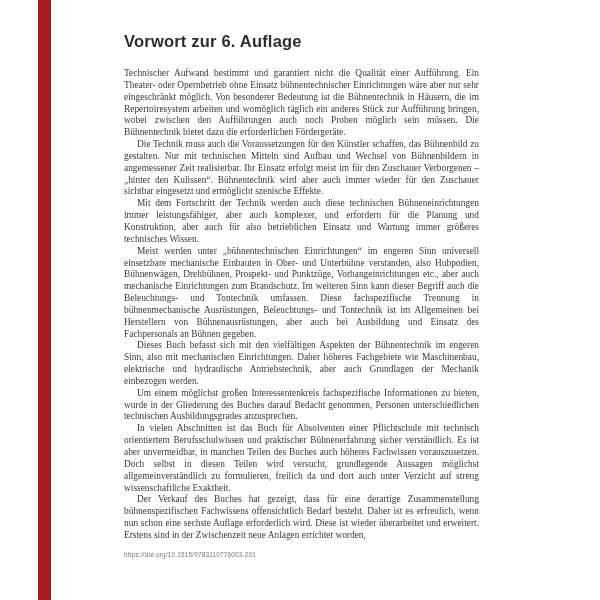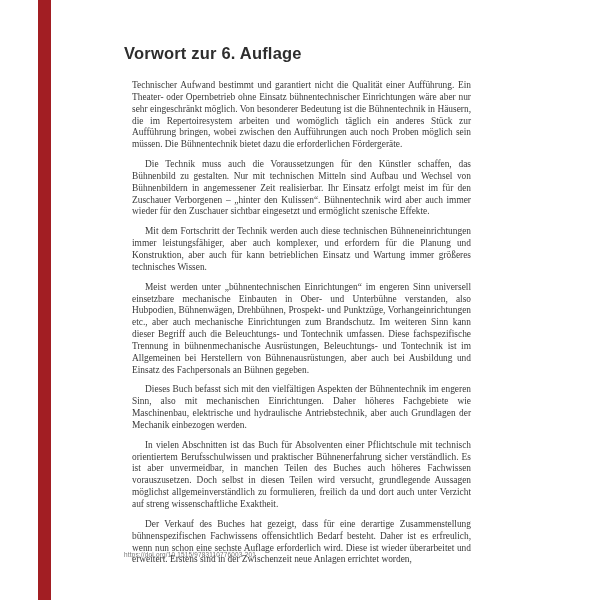--- a/index.html
+++ b/index.html
@@ -18,38 +18,38 @@
     position: absolute;
     left: 38px;
     top: 0;
     width: 13px;
     height: 600px;
     background: #a21e23; 
   }
   .content {
     position: absolute;
     left: 124px;
-    top: 44px;
+    top: 32px;
     width: 355px;
   }
   .title {
     font-family: "Liberation Sans", sans-serif;
     font-size: 16.5px;
     font-weight: 700;
     color: #2e2e2e;
     letter-spacing: 0.2px;
     margin: 0 0 17px 0;
   }
   .body-text p {
     font-family: "Liberation Serif", "DejaVu Serif", serif;
     font-size: 9.4px;
     line-height: 11.85px;
     color: #3a3a3a;
     text-align: justify;
-    margin: 8px;
+    margin: 0;
     hyphens: auto;
     -webkit-hyphens: auto;
   }
   .body-text p.indent {
     text-indent: 13px;
   }
   .doi {
     position: absolute;
     left: 124px;
     top: 551px;
@@ -65,23 +65,24 @@
 <div class="page" style="background: rgb(255, 255, 255);">
 
   <div class="edge-bar" style="background: rgb(162, 30, 35);"></div>
 
   <div class="content">
     <h1 class="title">Vorwort zur 6. Auflage</h1>
 
     <div class="body-text">
       <p>Technischer Aufwand bestimmt und garantiert nicht die Qualität einer Aufführung. Ein Theater- oder Opernbetrieb ohne Einsatz bühnentechnischer Einrichtungen wäre aber nur sehr eingeschränkt möglich. Von besonderer Bedeutung ist die Bühnentechnik in Häusern, die im Repertoiresystem arbeiten und womöglich täglich ein anderes Stück zur Aufführung bringen, wobei zwischen den Aufführungen auch noch Proben möglich sein müssen. Die Bühnentechnik bietet dazu die erforderlichen Fördergeräte.</p>
       <p class="indent">Die Technik muss auch die Voraussetzungen für den Künstler schaffen, das Bühnenbild zu gestalten. Nur mit technischen Mitteln sind Aufbau und Wechsel von Bühnenbildern in angemessener Zeit realisierbar. Ihr Einsatz erfolgt meist im für den Zuschauer Verborgenen – „hinter den Kulissen“. Bühnentechnik wird aber auch immer wieder für den Zuschauer sichtbar eingesetzt und ermöglicht szenische Effekte.</p>
-      <p class="indent">Mit dem Fortschritt der Technik werden auch diese technischen Bühneneinrichtungen immer leistungsfähiger, aber auch komplexer, und erfordern für die Planung und Konstruktion, aber auch für kann betrieblichen Einsatz und Wartung immer größeres technisches Wissen.</p>
+      <p class="indent">Mit dem Fortschritt der Technik werden auch diese technischen Bühneneinrichtungen immer leistungsfähiger, aber auch komplexer, und erfordern für die Planung und Konstruktion, aber auch für also betrieblichen Einsatz und Wartung immer größeres technisches Wissen.</p>
       <p class="indent">Meist werden unter „bühnentechnischen Einrichtungen“ im engeren Sinn universell einsetzbare mechanische Einbauten in Ober- und Unterbühne verstanden, also Hubpodien, Bühnenwägen, Drehbühnen, Prospekt- und Punktzüge, Vorhangeinrichtungen etc., aber auch mechanische Einrichtungen zum Brandschutz. Im weiteren Sinn kann dieser Begriff auch die Beleuchtungs- und Tontechnik umfassen. Diese fachspezifische Trennung in bühnenmechanische Ausrüstungen, Beleuchtungs- und Tontechnik ist im Allgemeinen bei Herstellern von Bühnenausrüstungen, aber auch bei Ausbildung und Einsatz des Fachpersonals an Bühnen gegeben.</p>
       <p class="indent">Dieses Buch befasst sich mit den vielfältigen Aspekten der Bühnentechnik im engeren Sinn, also mit mechanischen Einrichtungen. Daher höheres Fachgebiete wie Maschinenbau, elektrische und hydraulische Antriebstechnik, aber auch Grundlagen der Mechanik einbezogen werden.</p>
+      <p class="indent">Um einem möglichst großen Interessentenkreis fachspezifische Informationen zu bieten, wurde in der Gliederung des Buches darauf Bedacht genommen, Personen unterschiedlichen technischen Ausbildungsgrades anzusprechen.</p>
       <p class="indent">In vielen Abschnitten ist das Buch für Absolventen einer Pflichtschule mit technisch orientiertem Berufsschulwissen und praktischer Bühnenerfahrung sicher verständlich. Es ist aber unvermeidbar, in manchen Teilen des Buches auch höheres Fachwissen vorauszusetzen. Doch selbst in diesen Teilen wird versucht, grundlegende Aussagen möglichst allgemeinverständlich zu formulieren, freilich da und dort auch unter Verzicht auf streng wissenschaftliche Exaktheit.</p>
       <p class="indent">Der Verkauf des Buches hat gezeigt, dass für eine derartige Zusammenstellung bühnenspezifischen Fachwissens offensichtlich Bedarf besteht. Daher ist es erfreulich, wenn nun schon eine sechste Auflage erforderlich wird. Diese ist wieder überarbeitet und erweitert. Erstens sind in der Zwischenzeit neue Anlagen errichtet worden,</p>
     </div>
   </div>
 
   <div class="doi">https://doi.org/10.1515/9783110776003-201</div>
 
 </div>
 
 </body></html>

